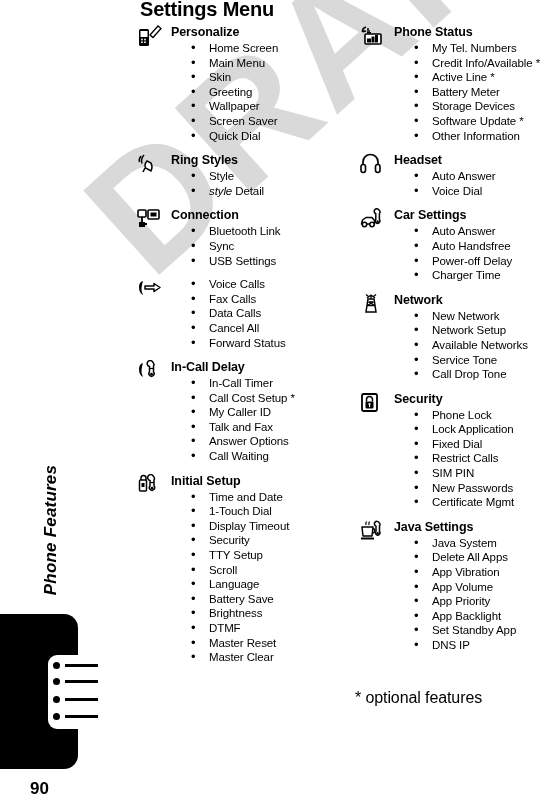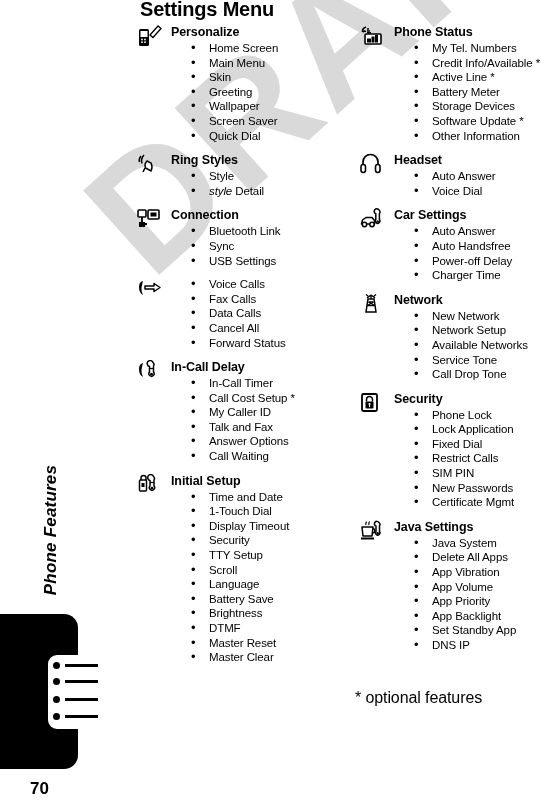--- a/index.html
+++ b/index.html
@@ -460,14 +460,14 @@
   </div>
   <div class="notch-row" style="top:698px;">
     <span class="notch-dot"></span>
     <span class="notch-line"></span>
   </div>
   <div class="notch-row" style="top:715px;">
     <span class="notch-dot"></span>
     <span class="notch-line"></span>
   </div>
 
-  <div id="page-number">70</div>
+  <div id="page-number">90</div>
 </div>
 
 </body></html>

